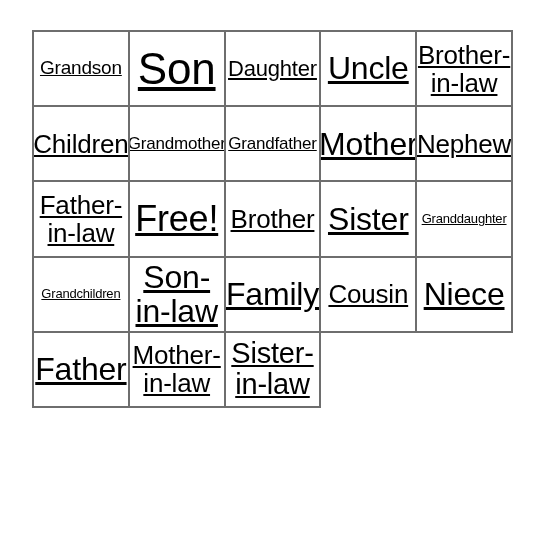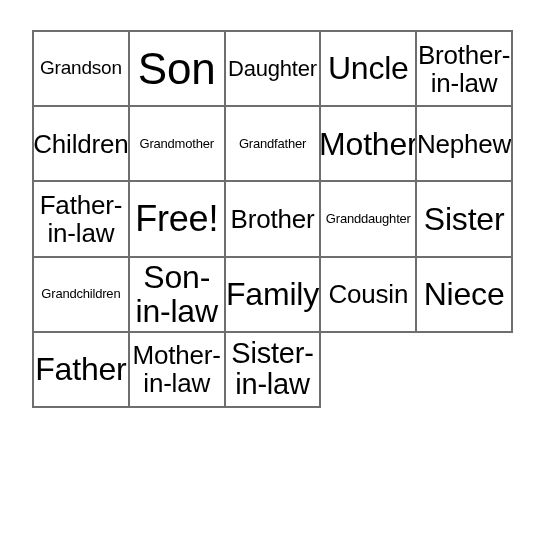--- a/index.html
+++ b/index.html
@@ -22,20 +22,21 @@
     top: 30px;
     width: 481px;
     height: 378px;
     box-sizing: border-box;
     display: grid;
     grid-template-columns: repeat(5, 1fr);
     grid-template-rows: repeat(5, 1fr);
     border-top: 2px solid #6e6e6e;
     border-left: 2px solid #6e6e6e;
     background: #ffffff;
+    text-decoration: underline;
   }
 
   .bingo-cell {
     box-sizing: border-box;
     border-right: 2px solid #6e6e6e;
     border-bottom: 2px solid #6e6e6e;
     background: #ffffff;
     display: flex;
     align-items: center;
     justify-content: center;
@@ -54,21 +55,21 @@
 
   
   .sz-xxl .cell-text { font-size: 44px; }
   .sz-xl  .cell-text { font-size: 40px; }
   .sz-l   .cell-text { font-size: 36px; }
   .sz-m   .cell-text { font-size: 32px; }
   .sz-sm  .cell-text { font-size: 29px; }
   .sz-s   .cell-text { font-size: 26px; }
   .sz-xs  .cell-text { font-size: 22px; }
   .sz-xxs .cell-text { font-size: 19px; }
-  .sz-t   .cell-text { font-size: 13px; }
+  .sz-t   .cell-text { font-size: 17px; }
   .sz-tt  .cell-text { font-size: 13px; }
 </style>
 </head>
 <body>
 
 <div id="bingo-card">
     <div class="bingo-cell sz-xxs">
       <span class="cell-text">Grandson</span>
     </div>
     <div class="bingo-cell sz-xxl">
@@ -102,25 +103,25 @@
     <div class="bingo-cell sz-s">
       <span class="cell-text">Father-
 in-law</span>
     </div>
     <div class="bingo-cell sz-l">
       <span class="cell-text">Free!</span>
     </div>
     <div class="bingo-cell sz-s">
       <span class="cell-text">Brother</span>
     </div>
+    <div class="bingo-cell sz-m">
+      <span class="cell-text">Sister</span>
+    </div>
     <div class="bingo-cell sz-tt">
       <span class="cell-text">Granddaughter</span>
-    </div>
-    <div class="bingo-cell sz-m">
-      <span class="cell-text">Sister</span>
     </div>
     <div class="bingo-cell sz-tt">
       <span class="cell-text">Grandchildren</span>
     </div>
     <div class="bingo-cell sz-m">
       <span class="cell-text">Son-
 in-law</span>
     </div>
     <div class="bingo-cell sz-m">
       <span class="cell-text">Family</span>

